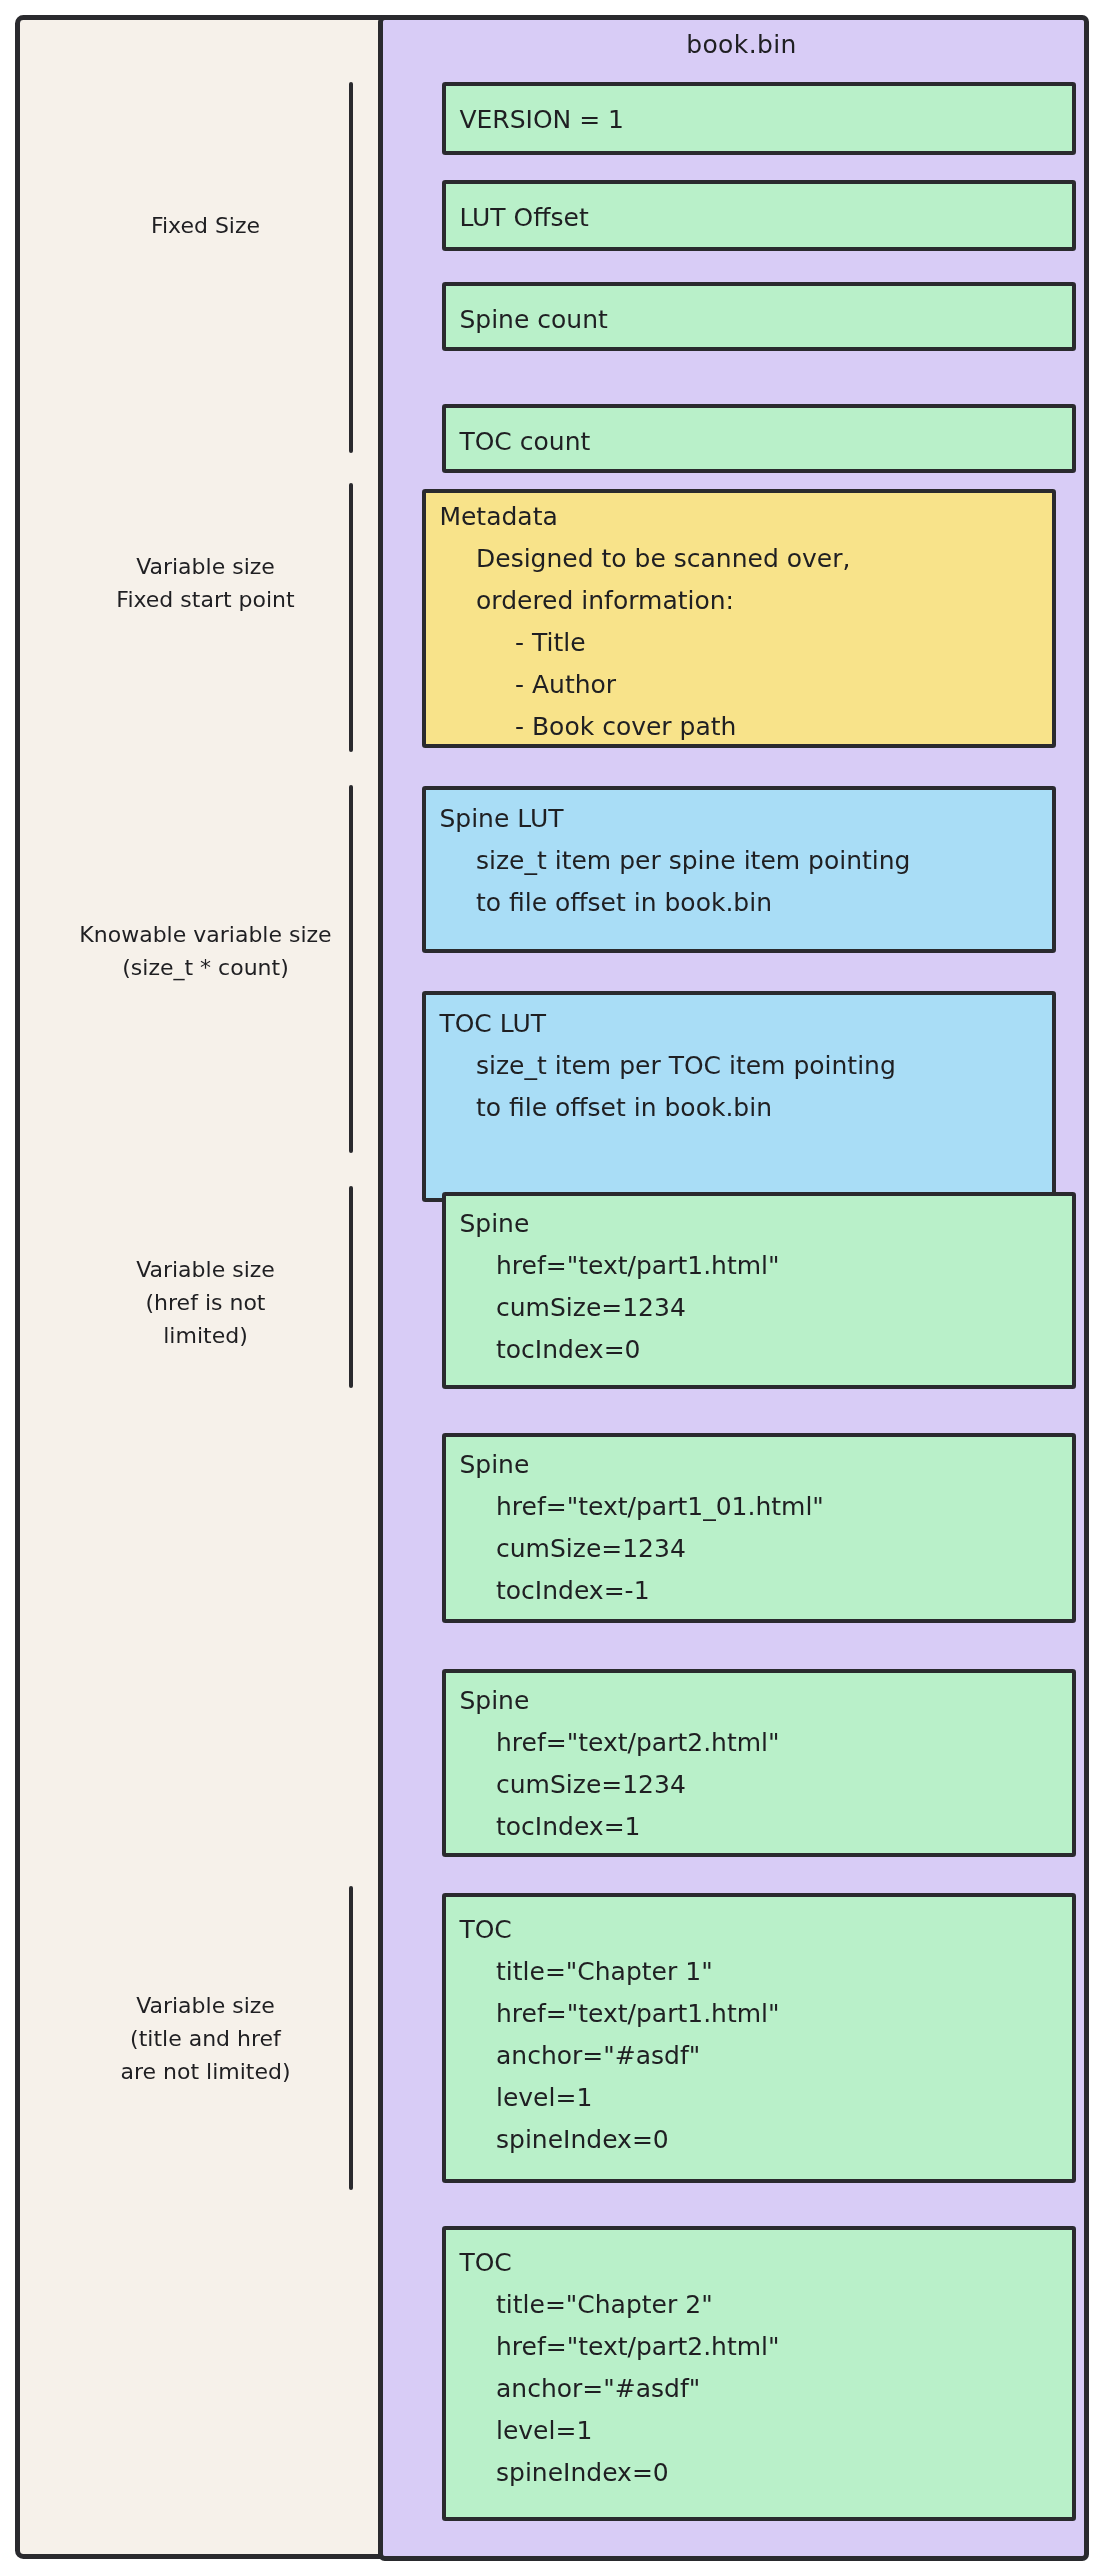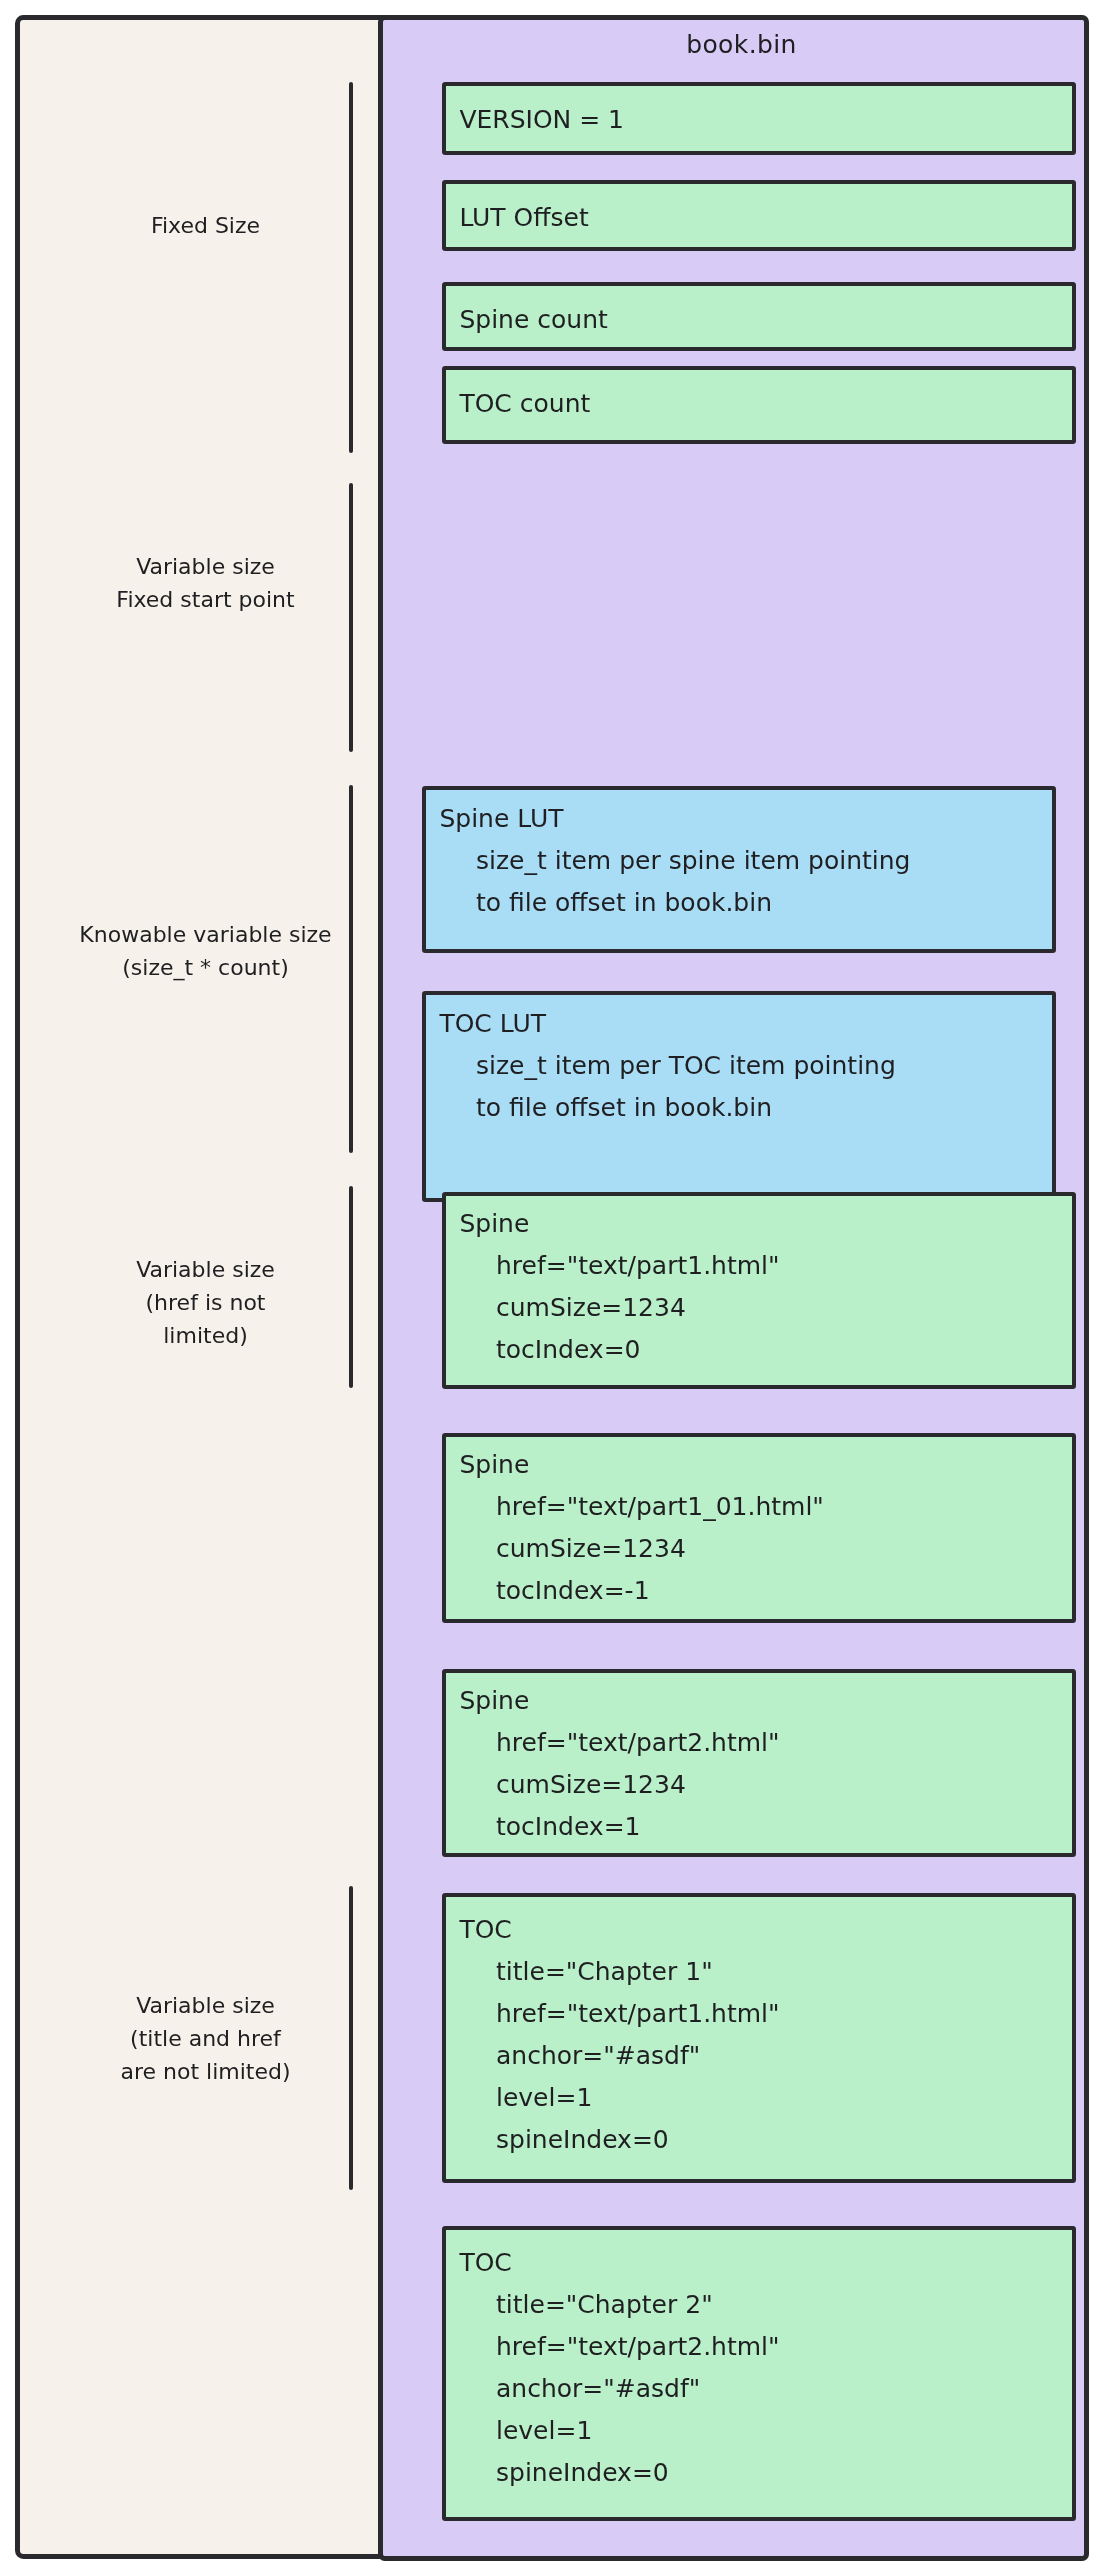--- a/index.html
+++ b/index.html
@@ -58,24 +58,32 @@
 
   <div class="box green single" style="top:82px;height:73px;">
     <div class="ln">VERSION = 1</div>
   </div>
   <div class="box green single" style="top:180px;height:71px;">
     <div class="ln">LUT Offset</div>
   </div>
   <div class="box green single" style="top:282px;height:69px;">
     <div class="ln">Spine count</div>
   </div>
-  <div class="box green single" style="top:366px;height:78px;">
+  <div class="box green single" style="top:404px;height:69px;">
     <div class="ln">TOC count</div>
   </div>
 
+  <div class="box yellow pt4" style="top:489px;height:259px;">
+    <div class="ln">Metadata</div>
+    <div class="ln i1">Designed to be scanned over,</div>
+    <div class="ln i1">ordered information:</div>
+    <div class="ln i2">- Title</div>
+    <div class="ln i2">- Author</div>
+    <div class="ln i2">- Book cover path</div>
+  </div>
 
   <div class="box blue pt10" style="top:786px;height:167px;">
     <div class="ln">Spine LUT</div>
     <div class="ln i1">size_t item per spine item pointing</div>
     <div class="ln i1">to file offset in book.bin</div>
   </div>
   <div class="box blue pt10" style="top:991px;height:211px;">
     <div class="ln">TOC LUT</div>
     <div class="ln i1">size_t item per TOC item pointing</div>
     <div class="ln i1">to file offset in book.bin</div>

